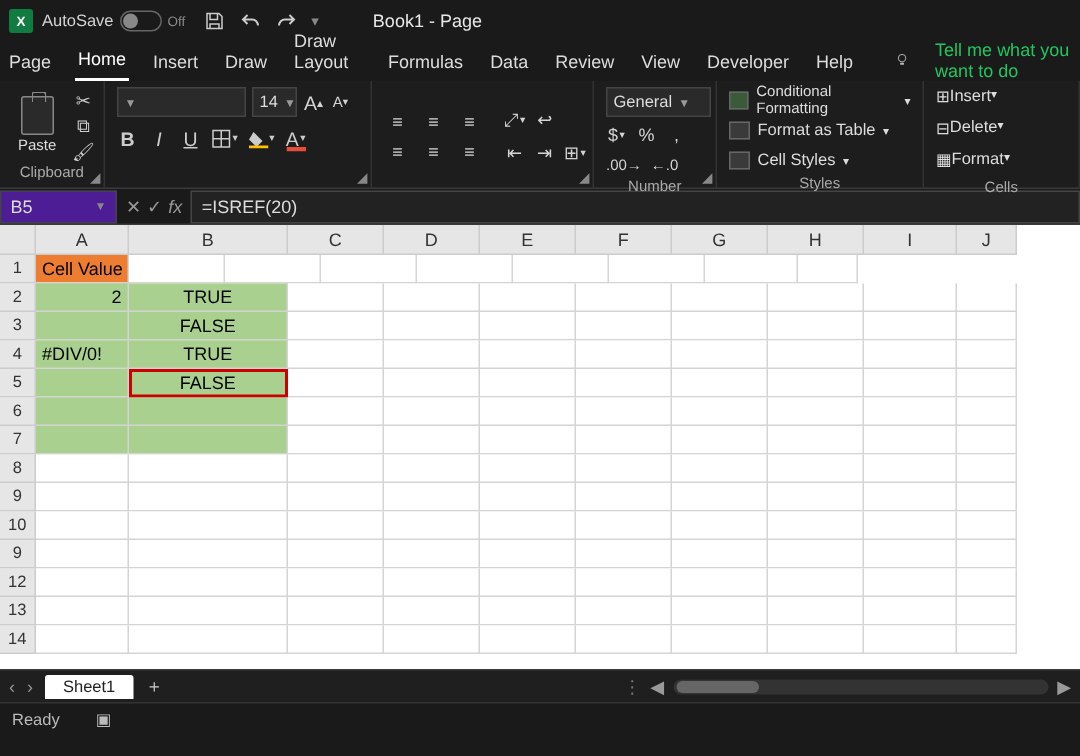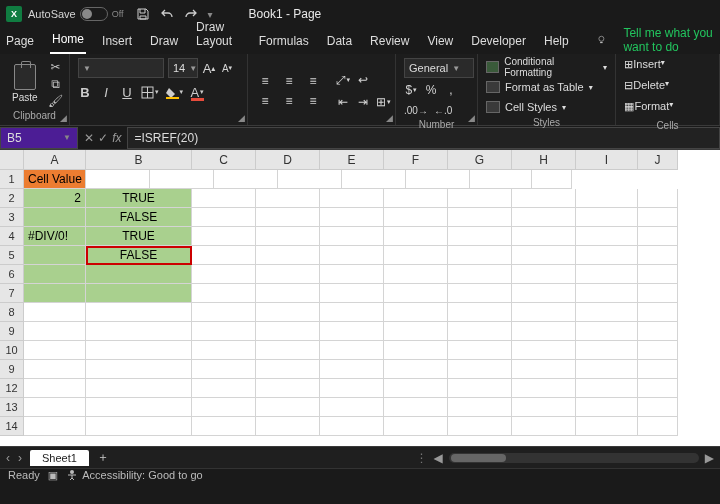--- a/index.html
+++ b/index.html
@@ -72,21 +72,21 @@
   .sel { outline:2px solid #cc0000; outline-offset:-2px;}
 
   
   .sheettabs { height:22px; background:#1f1f1f; border-top:1px solid #3a3a3a; display:flex; align-items:center; padding:0 6px; gap:8px; color:#999; font-size:12px;}
   .sheet-tab { background:#fff; color:#222; padding:2px 12px; border-radius:2px 2px 0 0; font-size:11px;}
   .hscroll { flex:1; display:flex; align-items:center; justify-content:flex-end; gap:6px;}
   .track { width:250px; height:10px; background:#333; border-radius:5px; position:relative;}
   .thumb { position:absolute; left:2px; top:1px; width:55px; height:8px; background:#666; border-radius:4px;}
 
   
-  .status { height:22px; background:#1a1a1a; border-top:1px solid #333; display:flex; align-items:flex-start; padding:0 8px; gap:8px; color:#bbb; font-size:11px;}
+  .status { height:22px; background:#1a1a1a; border-top:1px solid #333; display:flex; align-items:center; padding:0 8px; gap:24px; color:#bbb; font-size:11px;}
   svg { display:block;}
 </style>
 </head>
 <body>
 
 <div class="titlebar">
   <div class="xl-logo">X</div>
   <div class="autosave">
     <span>AutoSave</span>
     <div class="toggle">
@@ -522,20 +522,13 @@
     <div class="track">
         <div class="thumb"></div>
       </div>
     <span>▶</span>
   </div>
 </div>
 
 <div class="status">
   <span>Ready</span>
   <span>▣</span>
-  <span style="display:flex;align-items:center;gap:4px">
-    <svg width="12" height="12">
-        <circle cx="6" cy="3" r="2" fill="#bbb"></circle>
-        <path d="M2 6h8M6 6v4M4 11l2-2 2 2" stroke="#bbb" fill="none"></path>
-      </svg>
-    <span>Accessibility: Good to go</span>
-  </span>
 </div>
 
 </body></html>

